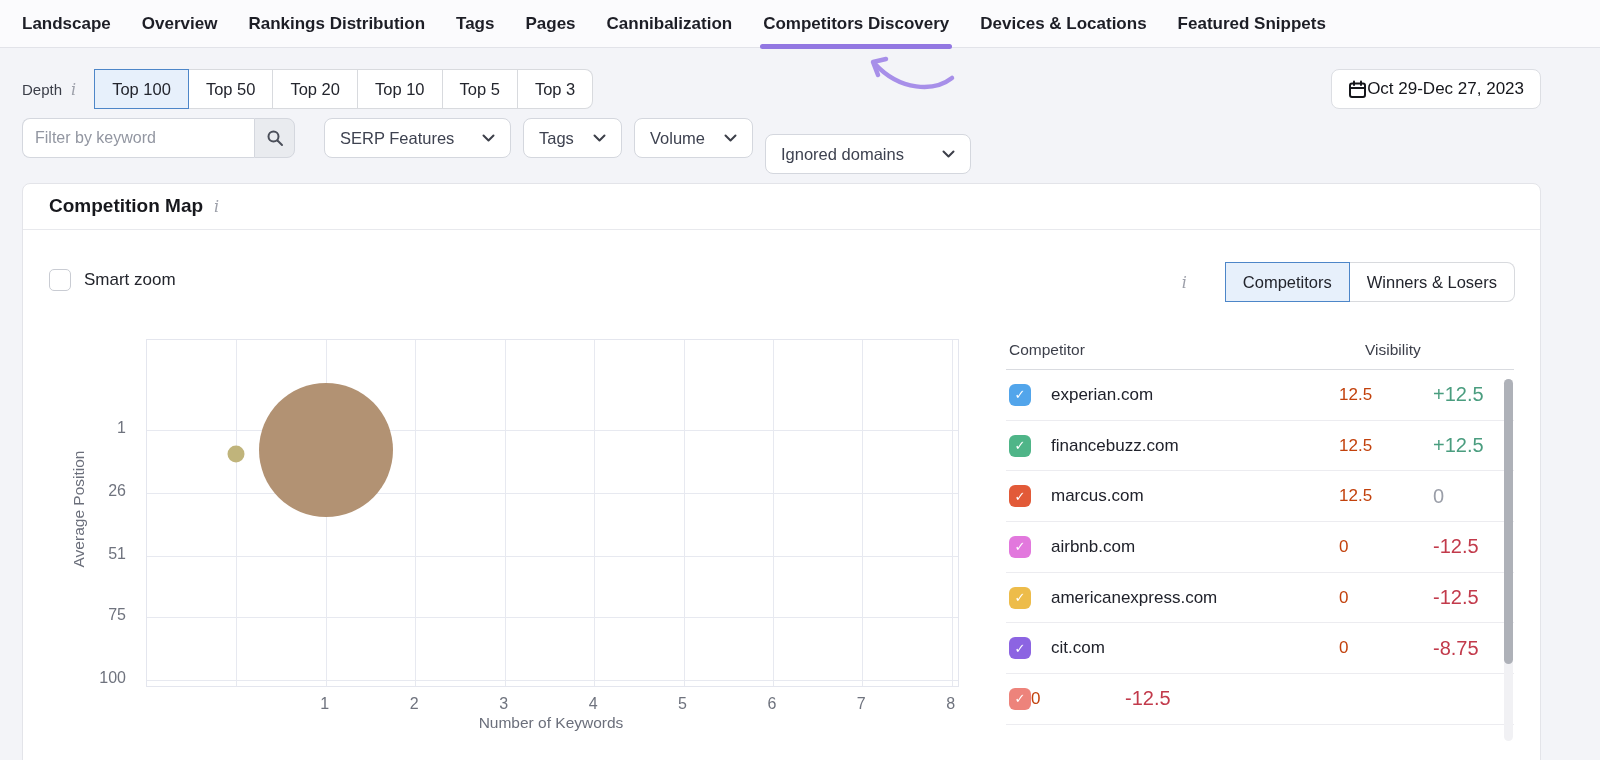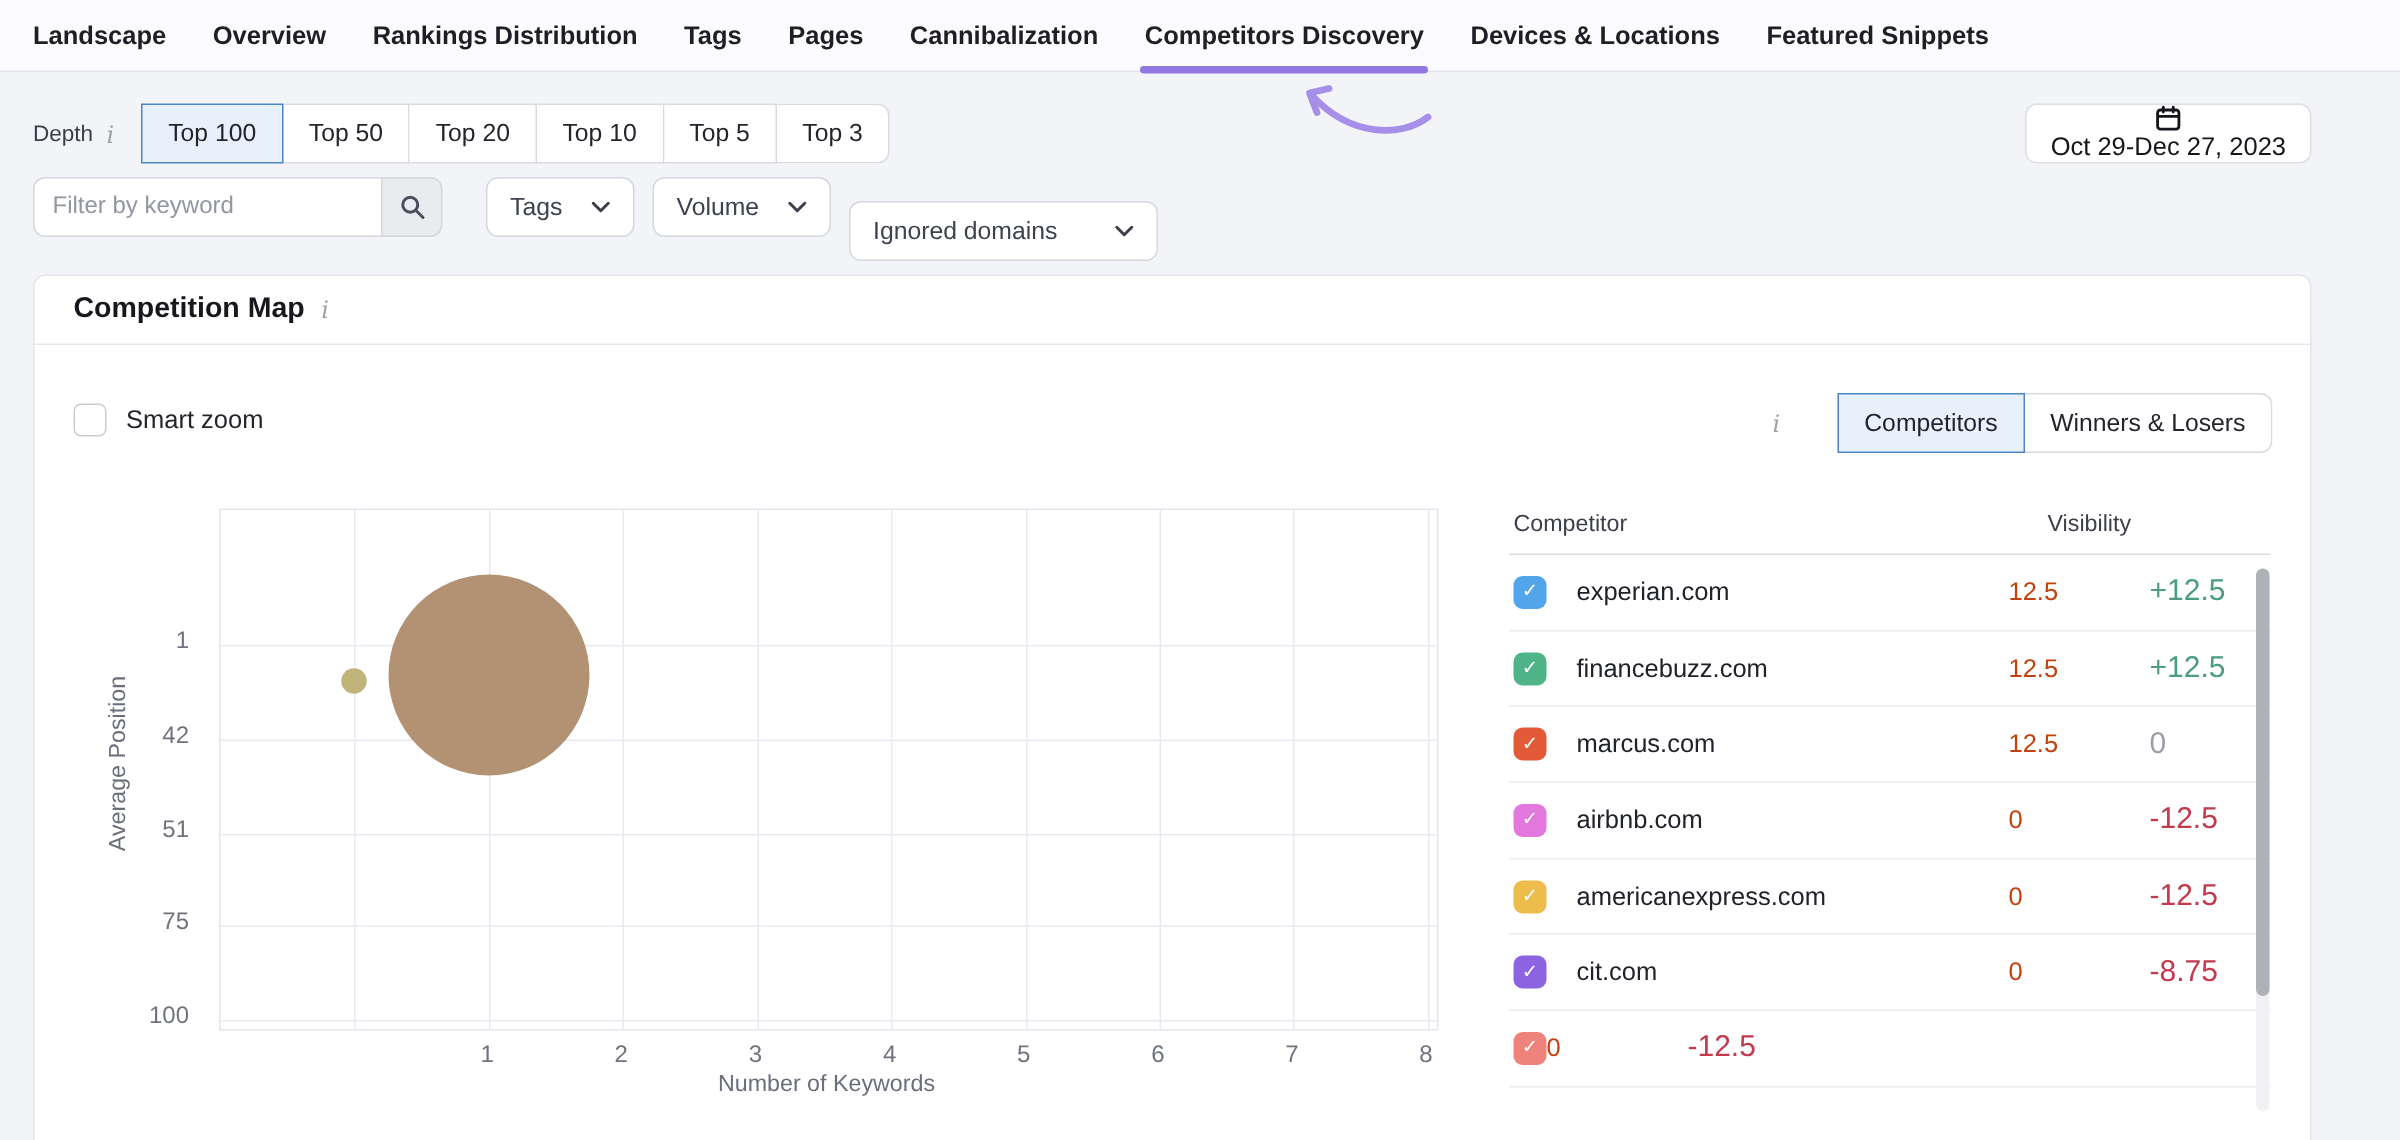--- a/index.html
+++ b/index.html
@@ -25,21 +25,21 @@
   .seg .seg-btn { height:40px; background:#fff; border:1px solid #d8dade; border-left-width:0;
          font-family:inherit; font-size:16.5px; color:#23252d; padding:0 17px; cursor:pointer; }
   .seg .seg-btn:first-child { border-left-width:1px; border-radius:8px 0 0 8px; }
   .seg .seg-btn:last-child { border-radius:0 8px 8px 0; }
   .seg .seg-btn.selected { background:#e7f0fb; border:1px solid #4d86c8; border-radius:0;
          margin-left:-1px; position:relative; z-index:2; }
   .seg .seg-btn.selected:first-child { margin-left:0; }
 
   .date-btn { position:absolute; top:69px; right:59px; height:40px; display:flex; 
          align-items:center; background:#fff; border:1px solid #dcdee3; border-radius:8px;
-         padding:0 16px; font-size:17px; font-weight:500; color:#15161b; cursor:pointer;flex-direction:column; }
+         padding:0 16px; font-size:17px; font-weight:500; color:#15161b; cursor:pointer; }
 
   .filter-row { position:absolute; top:118px; left:22px; display:flex; gap:12px; height:40px; }
   .search-group { display:flex; margin-right:17px; }
   .search-input { width:232px; height:40px; border:1px solid #d4d7de; border-right:none;
          border-radius:8px 0 0 8px; padding:0 12px; font-family:inherit; font-size:16px;
          color:#23252d; background:#fff; outline:none; }
   .search-input::placeholder { color:#9296a1; }
   .search-btn { width:41px; height:40px; background:#e9ebef; border:1px solid #d4d7de;
          border-radius:0 8px 8px 0; display:flex; align-items:center; justify-content:center;
          cursor:pointer; }
@@ -139,20 +139,26 @@
   <div class="search-group">
     <input class="search-input" type="text" placeholder="Filter by keyword" style="">
     <button class="search-btn">
       <svg width="18" height="18" viewBox="0 0 18 18">
         <circle cx="7.5" cy="7.5" r="5" fill="none" stroke="#4a4e59" stroke-width="2"></circle>
         <line x1="11.5" y1="11.5" x2="16" y2="16" stroke="#4a4e59" stroke-width="2" stroke-linecap="round"></line>
       </svg>
     </button>
   </div>
 
+<div class="pill pill-0">
+      <span>SERP Features</span>
+      <svg width="13" height="8" viewBox="0 0 13 8">
+        <path d="M1.5 1.5 L6.5 6.5 L11.5 1.5" fill="none" stroke="#3c3f49" stroke-width="2" stroke-linecap="round" stroke-linejoin="round"></path>
+      </svg>
+    </div>
     <div class="pill pill-1">
       <span>Tags</span>
       <svg width="13" height="8" viewBox="0 0 13 8">
         <path d="M1.5 1.5 L6.5 6.5 L11.5 1.5" fill="none" stroke="#3c3f49" stroke-width="2" stroke-linecap="round" stroke-linejoin="round"></path>
       </svg>
     </div>
     <div class="pill pill-2">
       <span>Volume</span>
       <svg width="13" height="8" viewBox="0 0 13 8">
         <path d="M1.5 1.5 L6.5 6.5 L11.5 1.5" fill="none" stroke="#3c3f49" stroke-width="2" stroke-linecap="round" stroke-linejoin="round"></path>
@@ -272,17 +278,17 @@
   </div>
 <div class="tick-x" style="left: 284.8px; top: 511px;">1</div>
     <div class="tick-x" style="left: 374.2px; top: 511px;">2</div>
     <div class="tick-x" style="left: 463.7px; top: 511px;">3</div>
     <div class="tick-x" style="left: 553.1px; top: 511px;">4</div>
     <div class="tick-x" style="left: 642.5px; top: 511px;">5</div>
     <div class="tick-x" style="left: 731.9px; top: 511px;">6</div>
     <div class="tick-x" style="left: 821.3px; top: 511px;">7</div>
     <div class="tick-x" style="left: 910.7px; top: 511px;">8</div>
     <div class="tick-y" style="left: 51px; top: 234.5px;">1</div>
-    <div class="tick-y" style="left: 51px; top: 297.8px;">42</div>
+    <div class="tick-y" style="left: 51px; top: 297.8px;">26</div>
     <div class="tick-y" style="left: 51px; top: 361px;">51</div>
     <div class="tick-y" style="left: 51px; top: 421.7px;">75</div>
     <div class="tick-y" style="left: 51px; top: 484.9px;">100</div>
   </div>
 
 </body></html>

